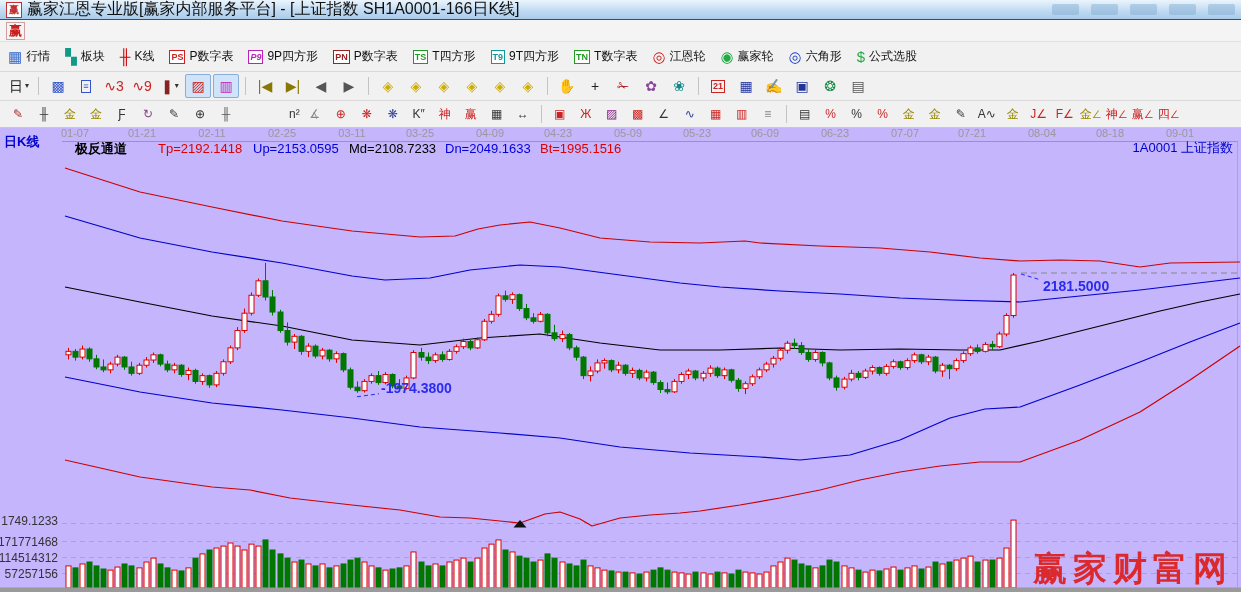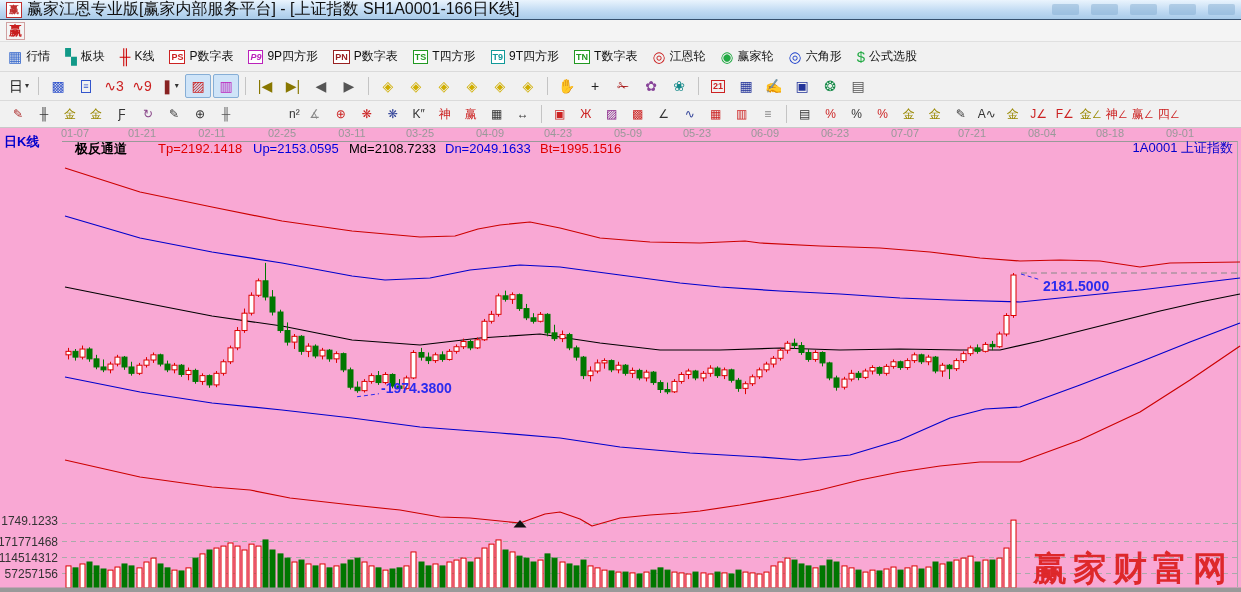--- a/index.html
+++ b/index.html
@@ -37,21 +37,21 @@
     border-bottom:1px solid #c8c8c8;padding:0 5px}
   .tbtn{display:inline-flex;align-items:center;justify-content:center;min-width:24px;height:22px;
     margin:0 1px;border:1px solid transparent;font-size:14px;line-height:14px;cursor:default;
     border-radius:2px;white-space:nowrap}
   .toolbar3 .tbtn{min-width:22px;height:20px;font-size:12px}
   .tbtn.sel{background:#cfe4f8;border-color:#86aed6}
   .tsep{width:1px;height:18px;background:#c4c4c4;margin:0 5px;flex:none}
   .drop{font-size:8px;color:#333;margin-left:2px}
 
   
-  .chartwrap{position:absolute;left:0;top:128px;width:1241px;height:464px;background:#f9a8d4}
+  .chartwrap{position:absolute;left:0;top:128px;width:1241px;height:464px;background:#c4b5fd}
   svg text{font-family:"Liberation Sans",sans-serif}
 </style>
 </head>
 <body>
 
 <div class="app">
 
   <div class="titlebar">
     <span class="tb-logo">赢</span>
     <span class="tb-title">赢家江恩专业版[赢家内部服务平台] - [上证指数  SH1A0001-166日K线]</span>

